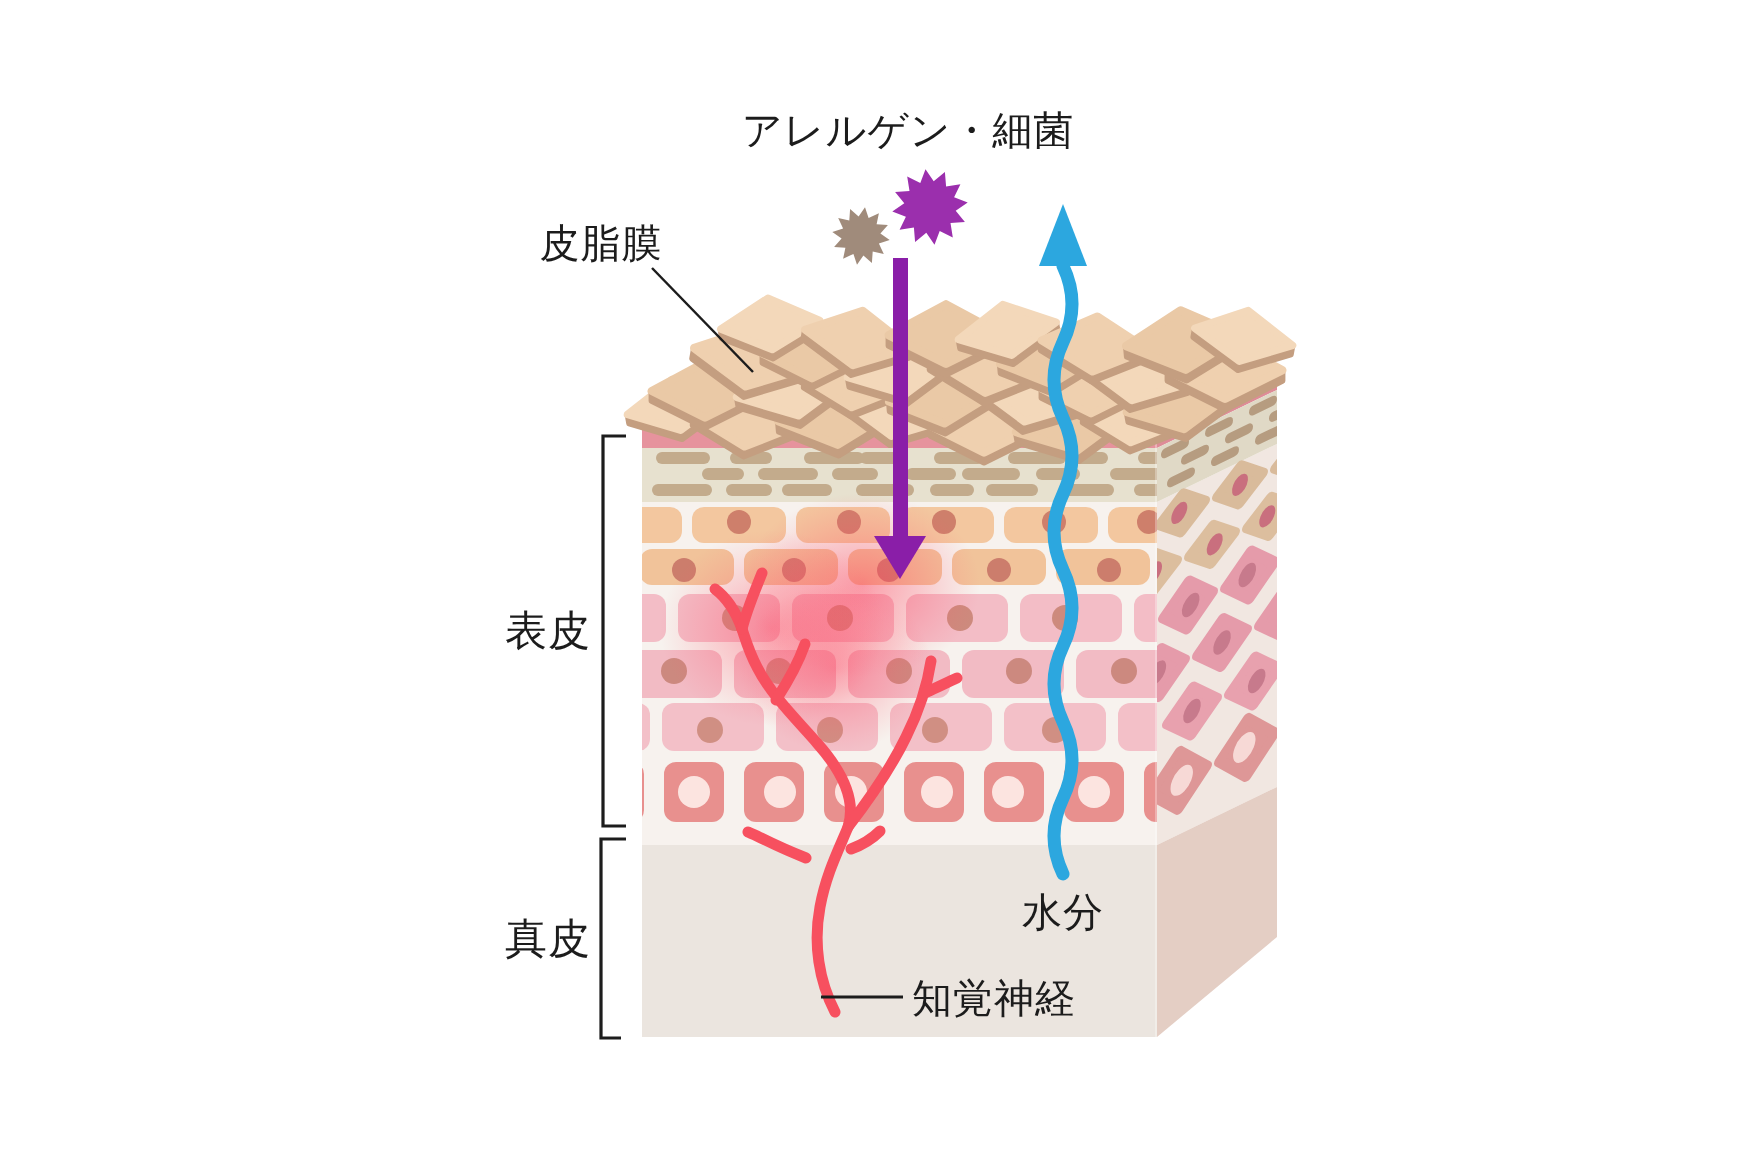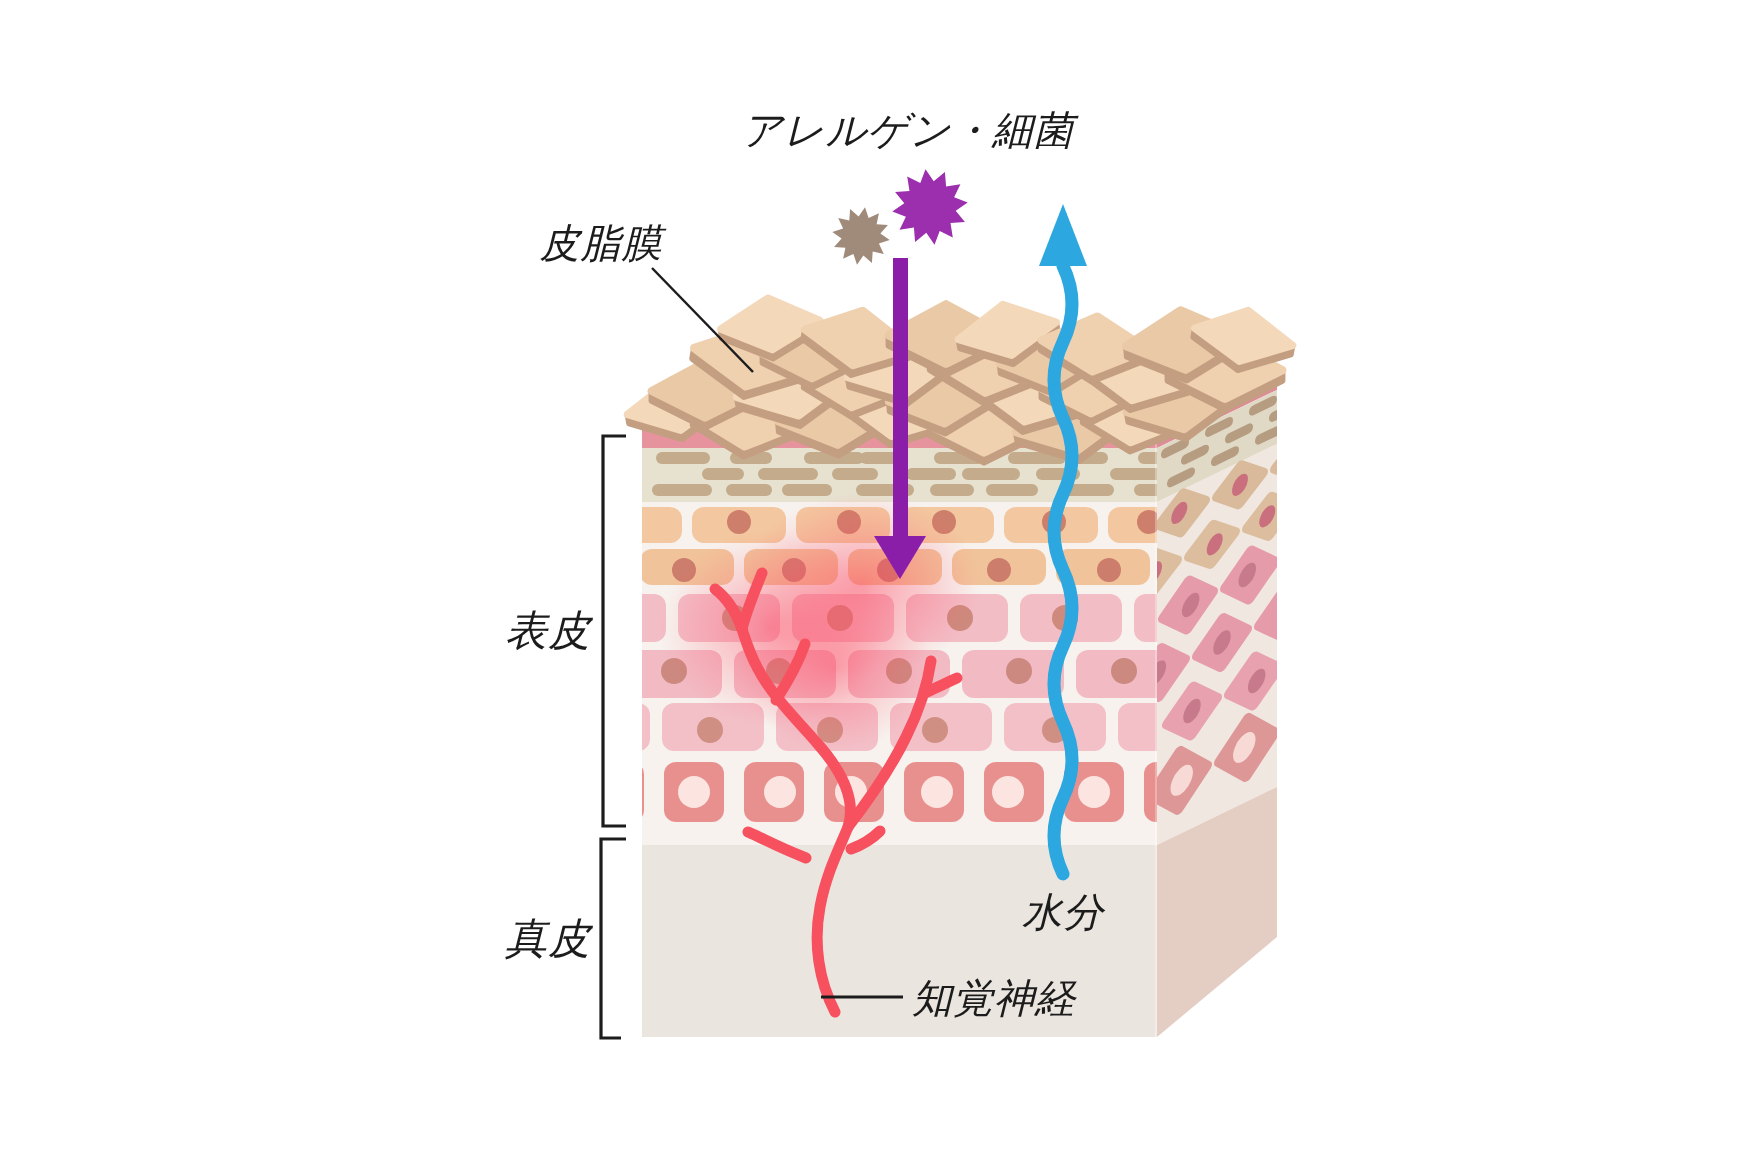--- a/index.html
+++ b/index.html
@@ -1,16 +1,16 @@
 <!DOCTYPE html>
 <html><head>
 <meta charset="utf-8">
 <style>
   html,body{margin:0;padding:0;background:#ffffff;width:1744px;height:1152px;overflow:hidden;}
-  .stage{position:relative;width:1744px;height:1152px;background:#ffffff;font-style:italic;}
+  .stage{position:relative;width:1744px;height:1152px;background:#ffffff;}
   svg{display:block;}
   .lbl{font-family:"DejaVu Sans","Liberation Sans",sans-serif;fill:#1C1C1C;font-weight:500;letter-spacing:1px;}
   .lbl-40{font-size:40px;}
   .lbl-42{font-size:42px;}
   .bracket{fill:none;stroke:#1C1C1C;stroke-width:3.2;}
   .leader{fill:none;stroke:#1C1C1C;}
 </style>
 </head>
 <body>
 

